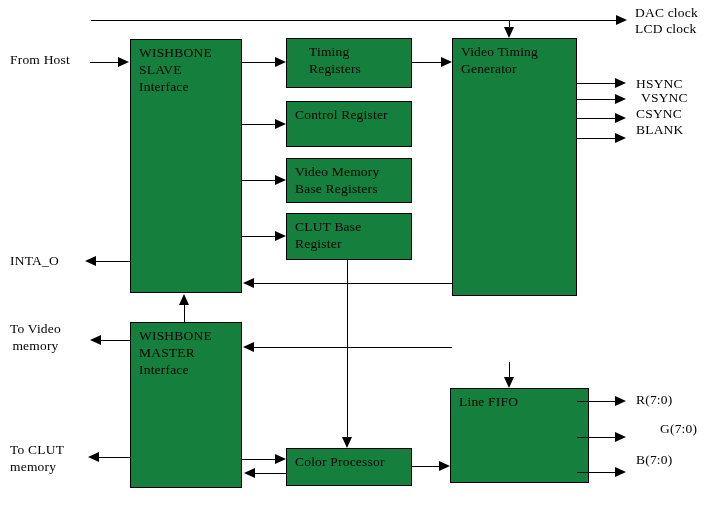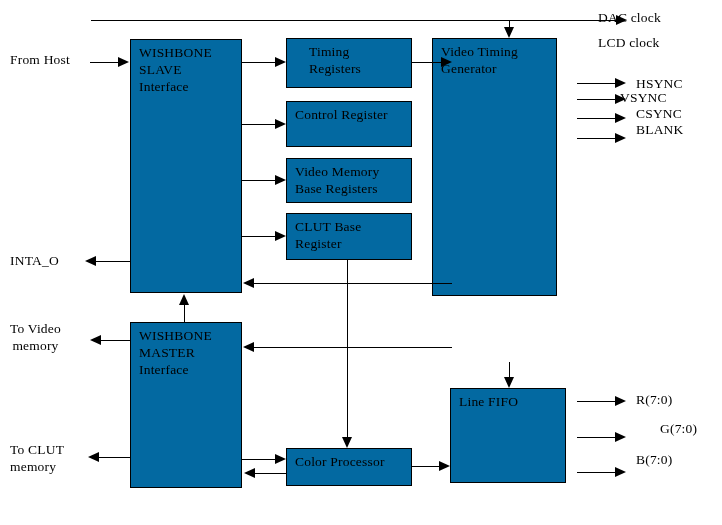--- a/index.html
+++ b/index.html
@@ -3,21 +3,21 @@
 <meta charset="utf-8">
 <style>
   html,body { margin:0; padding:0; background:#ffffff; }
   #canvas {
     position:relative; width:722px; height:525px; background:#ffffff;
     font-family:"Liberation Serif","DejaVu Serif",serif;
     font-size:13.5px; line-height:17px; color:#000000;
     letter-spacing:0.2px; overflow:hidden;
   }
   .box {
-    position:absolute; border:1px solid #000000; background:#0369a1;
+    position:absolute; border:1px solid #000000; background:#15803d;
     box-sizing:border-box; padding:4px 8px; white-space:pre-line;
   }
   .lbl { position:absolute; white-space:pre-line; }
   .hline { position:absolute; height:1px; background:#000000; }
   .vline { position:absolute; width:1px; background:#000000; }
   .arr { position:absolute; width:0; height:0; }
   .arr-right { border-top:5px solid transparent; border-bottom:5px solid transparent; border-left:11px solid #000000; }
   .arr-left  { border-top:5px solid transparent; border-bottom:5px solid transparent; border-right:11px solid #000000; }
   .arr-down  { border-left:5px solid transparent; border-right:5px solid transparent; border-top:11px solid #000000; }
   .arr-up    { border-left:5px solid transparent; border-right:5px solid transparent; border-bottom:11px solid #000000; }
@@ -34,41 +34,41 @@
   <div class="box" style="left:286px; top:38px;  width:126px; height:50px;padding-left:22px;">Timing Registers</div>
 
   <div class="box" style="left:286px; top:101px; width:126px; height:46px;">Control Register</div>
 
   <div class="box" style="left:286px; top:213px; width:126px; height:47px;">CLUT Base
 Register</div>
 
   <div class="box" style="left:286px; top:158px; width:126px; height:45px;">Video Memory
 Base Registers</div>
 
-  <div class="box" style="left:432px; top:38px;  width:125px; height:258px;">Video Timing
+  <div class="box" style="left:452px; top:38px;  width:125px; height:258px;">Video Timing
 Generator</div>
 
   <div class="box" style="left:130px; top:322px; width:112px; height:166px;">WISHBONE
 MASTER
 Interface</div>
 
   <div class="box" style="left:286px; top:448px; width:126px; height:38px;">Color Processor</div>
 
-  <div class="box" style="left:450px; top:388px; width:116px; height:95px;">Line FIFO</div>
+  <div class="box" style="left:450px; top:388px; width:139px; height:95px;">Line FIFO</div>
 
   <div class="lbl" style="left:10px;  top:51px;">From Host</div>
   <div class="lbl" style="left:10px;  top:252px;">INTA_O</div>
   <div class="lbl" style="left:10px;  top:320px;text-align:center;">To Video
 memory</div>
   <div class="lbl" style="left:10px;  top:441px;">To CLUT
 memory</div>
-  <div class="lbl" style="left:598px; top:5px; line-height:25px;">DAC clock
+  <div class="lbl" style="left:635px; top:5px; line-height:16px;">DAC clock
 LCD clock</div>
   <div class="lbl" style="left:636px; top:75px;">HSYNC</div>
-  <div class="lbl" style="left:620px; top:89px;">VSYNC</div>
+  <div class="lbl" style="left:641px; top:89px;">VSYNC</div>
   <div class="lbl" style="left:636px; top:105px;">CSYNC</div>
   <div class="lbl" style="left:636px; top:121px;">BLANK</div>
   <div class="lbl" style="left:636px; top:391px;text-align:right;">R(7:0)</div>
   <div class="lbl" style="left:660px; top:420px;">G(7:0)</div>
   <div class="lbl" style="left:636px; top:451px;">B(7:0)</div>
 
   <div class="hline" style="left:91px; top:20px; width:526px;"></div>
   <div class="arr arr-right" style="left:616px; top:15px;"></div>
 
   <div class="vline" style="left:509px; top:20px; height:8px;"></div>

